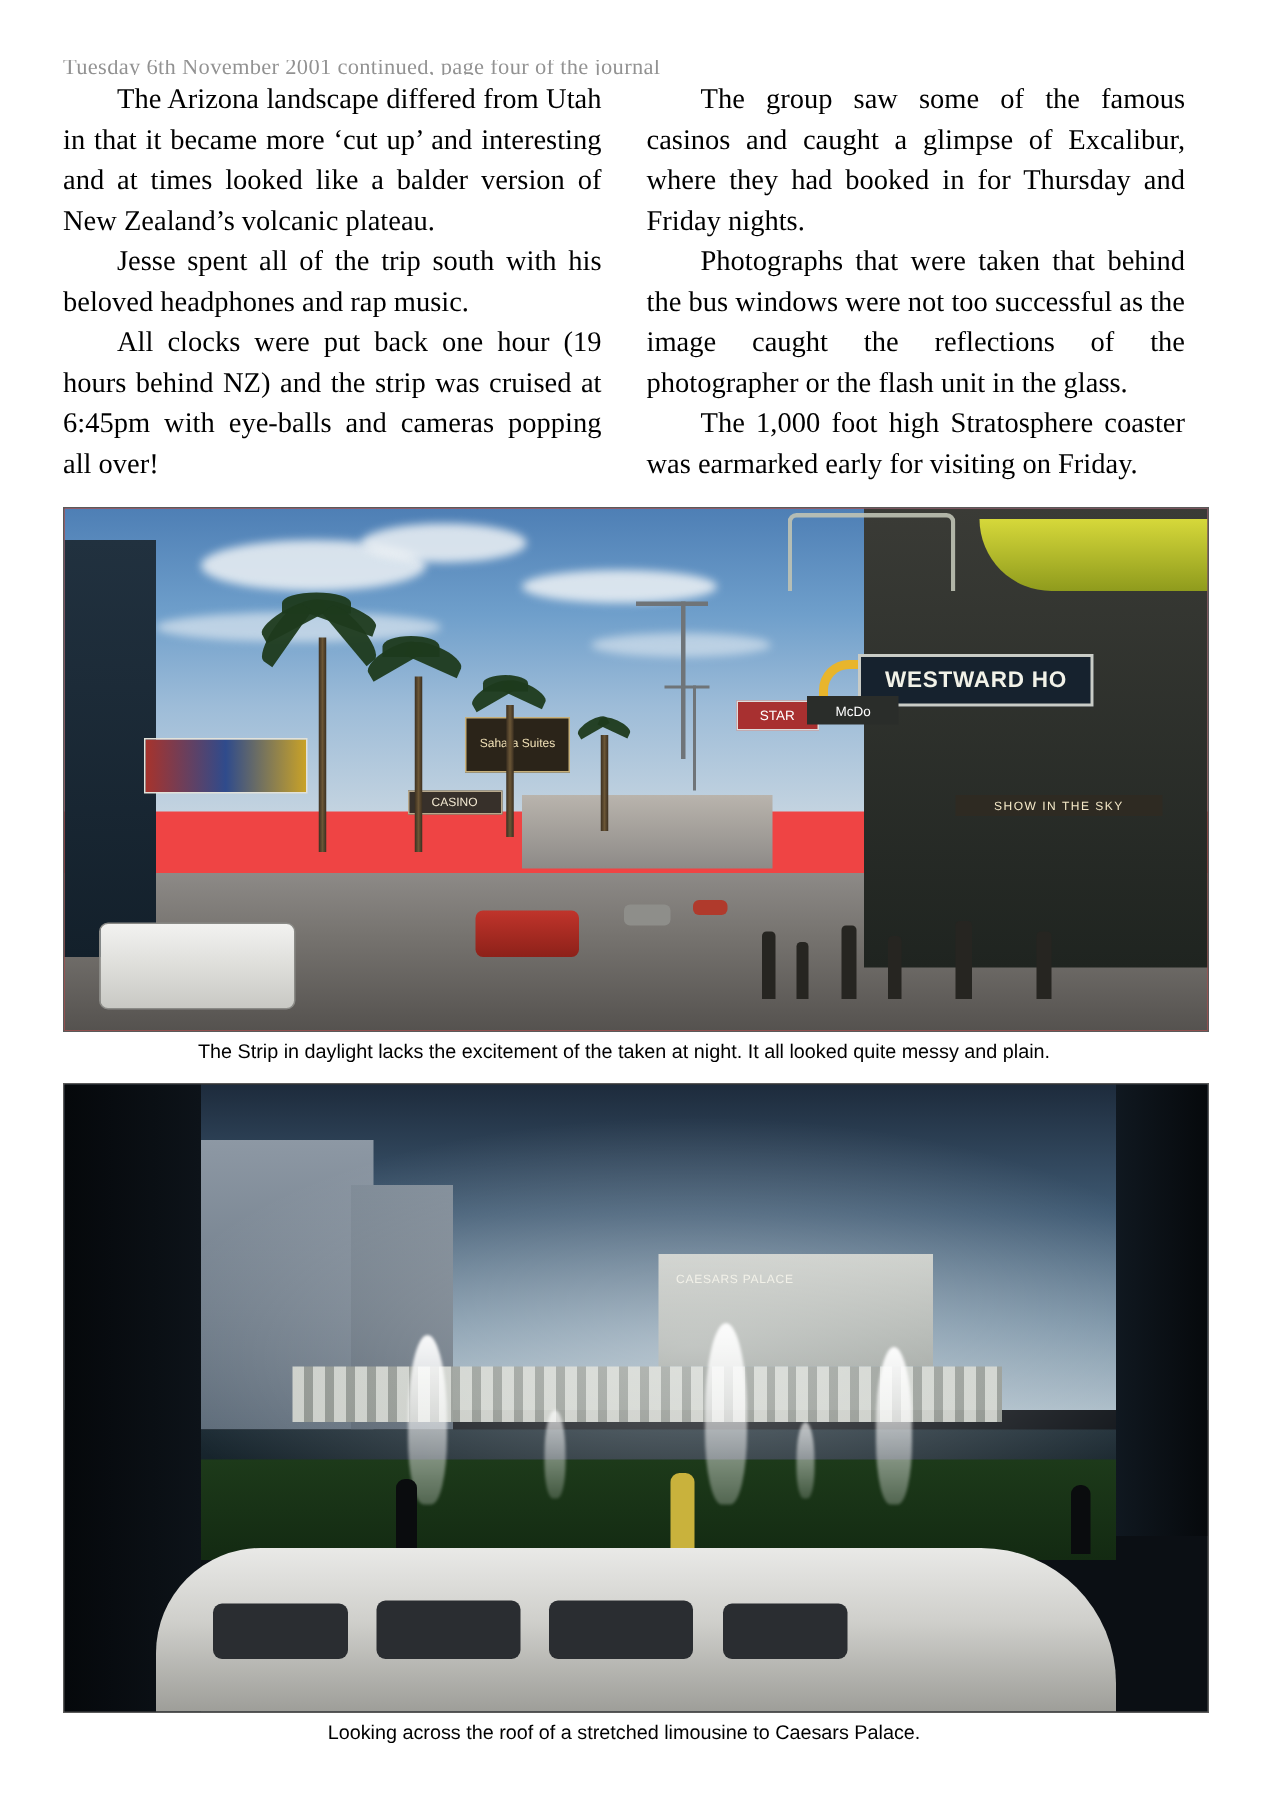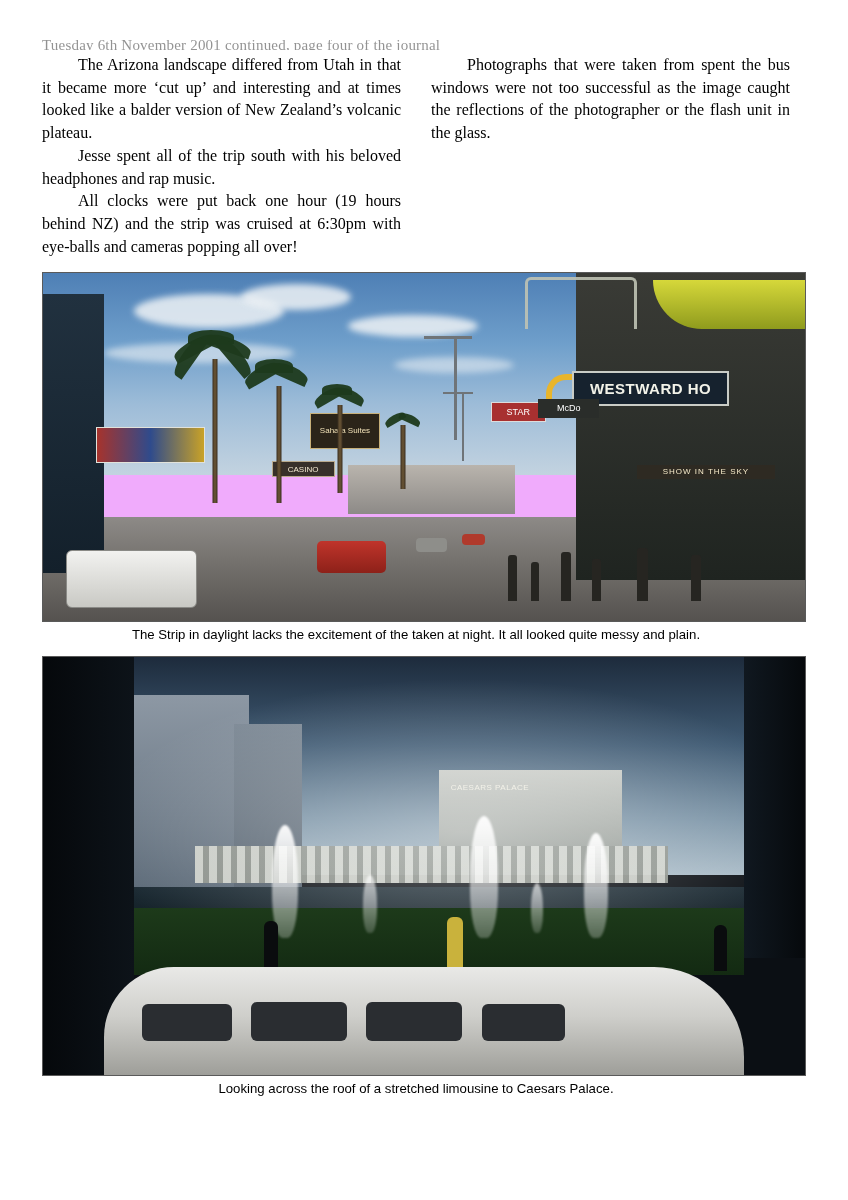--- a/index.html
+++ b/index.html
@@ -33,21 +33,21 @@
   }
   .columns {
     display: flex;
     gap: 30px;
   }
   .col {
     width: 364px;
   }
   p.body-par {
     margin: 0;
-    font-size: 16px;
+    font-size: 19px;
     line-height: 1.42;
     text-align: justify;
     text-indent: 36px;
     hyphens: auto;
   }
   .figure {
     margin-top: 14px;
   }
   .photo-frame {
     width: 764px;
@@ -59,21 +59,21 @@
   }
   .caption {
     text-align: center;
     font-family: "Liberation Sans", sans-serif;
     font-size: 13.2px;
     margin-top: 5px;
     color: #000;
   }
 
   
-  #photo1 { height: 350px; background: #f0abfc; }
+  #photo1 { height: 350px; background: #ef4444; }
   .sky1 {
     position: absolute; left:0; top:0; width:100%; height:58%;
     background: linear-gradient(180deg,#4e7fb5 0%, #6f9fcb 35%, #9dbcd8 65%, #c3d3e0 100%);
   }
   .cloud {
     position:absolute; background:#eef2f5; border-radius:50%;
     filter: blur(3px); opacity:.85;
   }
   .road1 {
     position:absolute; left:0; bottom:0; width:100%; height:30%;
@@ -249,24 +249,26 @@
 <body>
 
 <div class="page">
 
   <div class="cutoff-line">Tuesday 6th November 2001 continued, page four of the journal</div>
 
   <div class="columns">
     <div class="col">
       <p class="body-par">The Arizona landscape differed from Utah in that it became more ‘cut up’ and interesting and at times looked like a balder version of New Zealand’s volcanic plateau.</p>
       <p class="body-par">Jesse spent all of the trip south with his beloved headphones and rap music.</p>
-      <p class="body-par">All clocks were put back one hour (19 hours behind NZ) and the strip was cruised at 6:30pm with eye-balls and cameras popping all over!</p>
+      <p class="body-par">All clocks were put back one hour (19 hours behind NZ) and the strip was cruised at 6:45pm with eye-balls and cameras popping all over!</p>
     </div>
     <div class="col">
-      <p class="body-par">Photographs that were taken from spent the bus windows were not too successful as the image caught the reflections of the photographer or the flash unit in the glass.</p>
+      <p class="body-par">The group saw some of the famous casinos and caught a glimpse of Excalibur, where they had booked in for Thursday and Friday nights.</p>
+      <p class="body-par">Photographs that were taken that behind the bus windows were not too successful as the image caught the reflections of the photographer or the flash unit in the glass.</p>
+      <p class="body-par">The 1,000 foot high Stratosphere coaster was earmarked early for visiting on Friday.</p>
     </div>
   </div>
 
   <div class="figure">
     <div class="photo-frame" id="photo1">
       <div class="sky1"></div>
 
       <div class="cloud" style="left:12%; top:6%; width:150px; height:34px;"></div>
       <div class="cloud" style="left:26%; top:3%; width:110px; height:26px;"></div>
       <div class="cloud" style="left:40%; top:12%; width:130px; height:22px;"></div>

